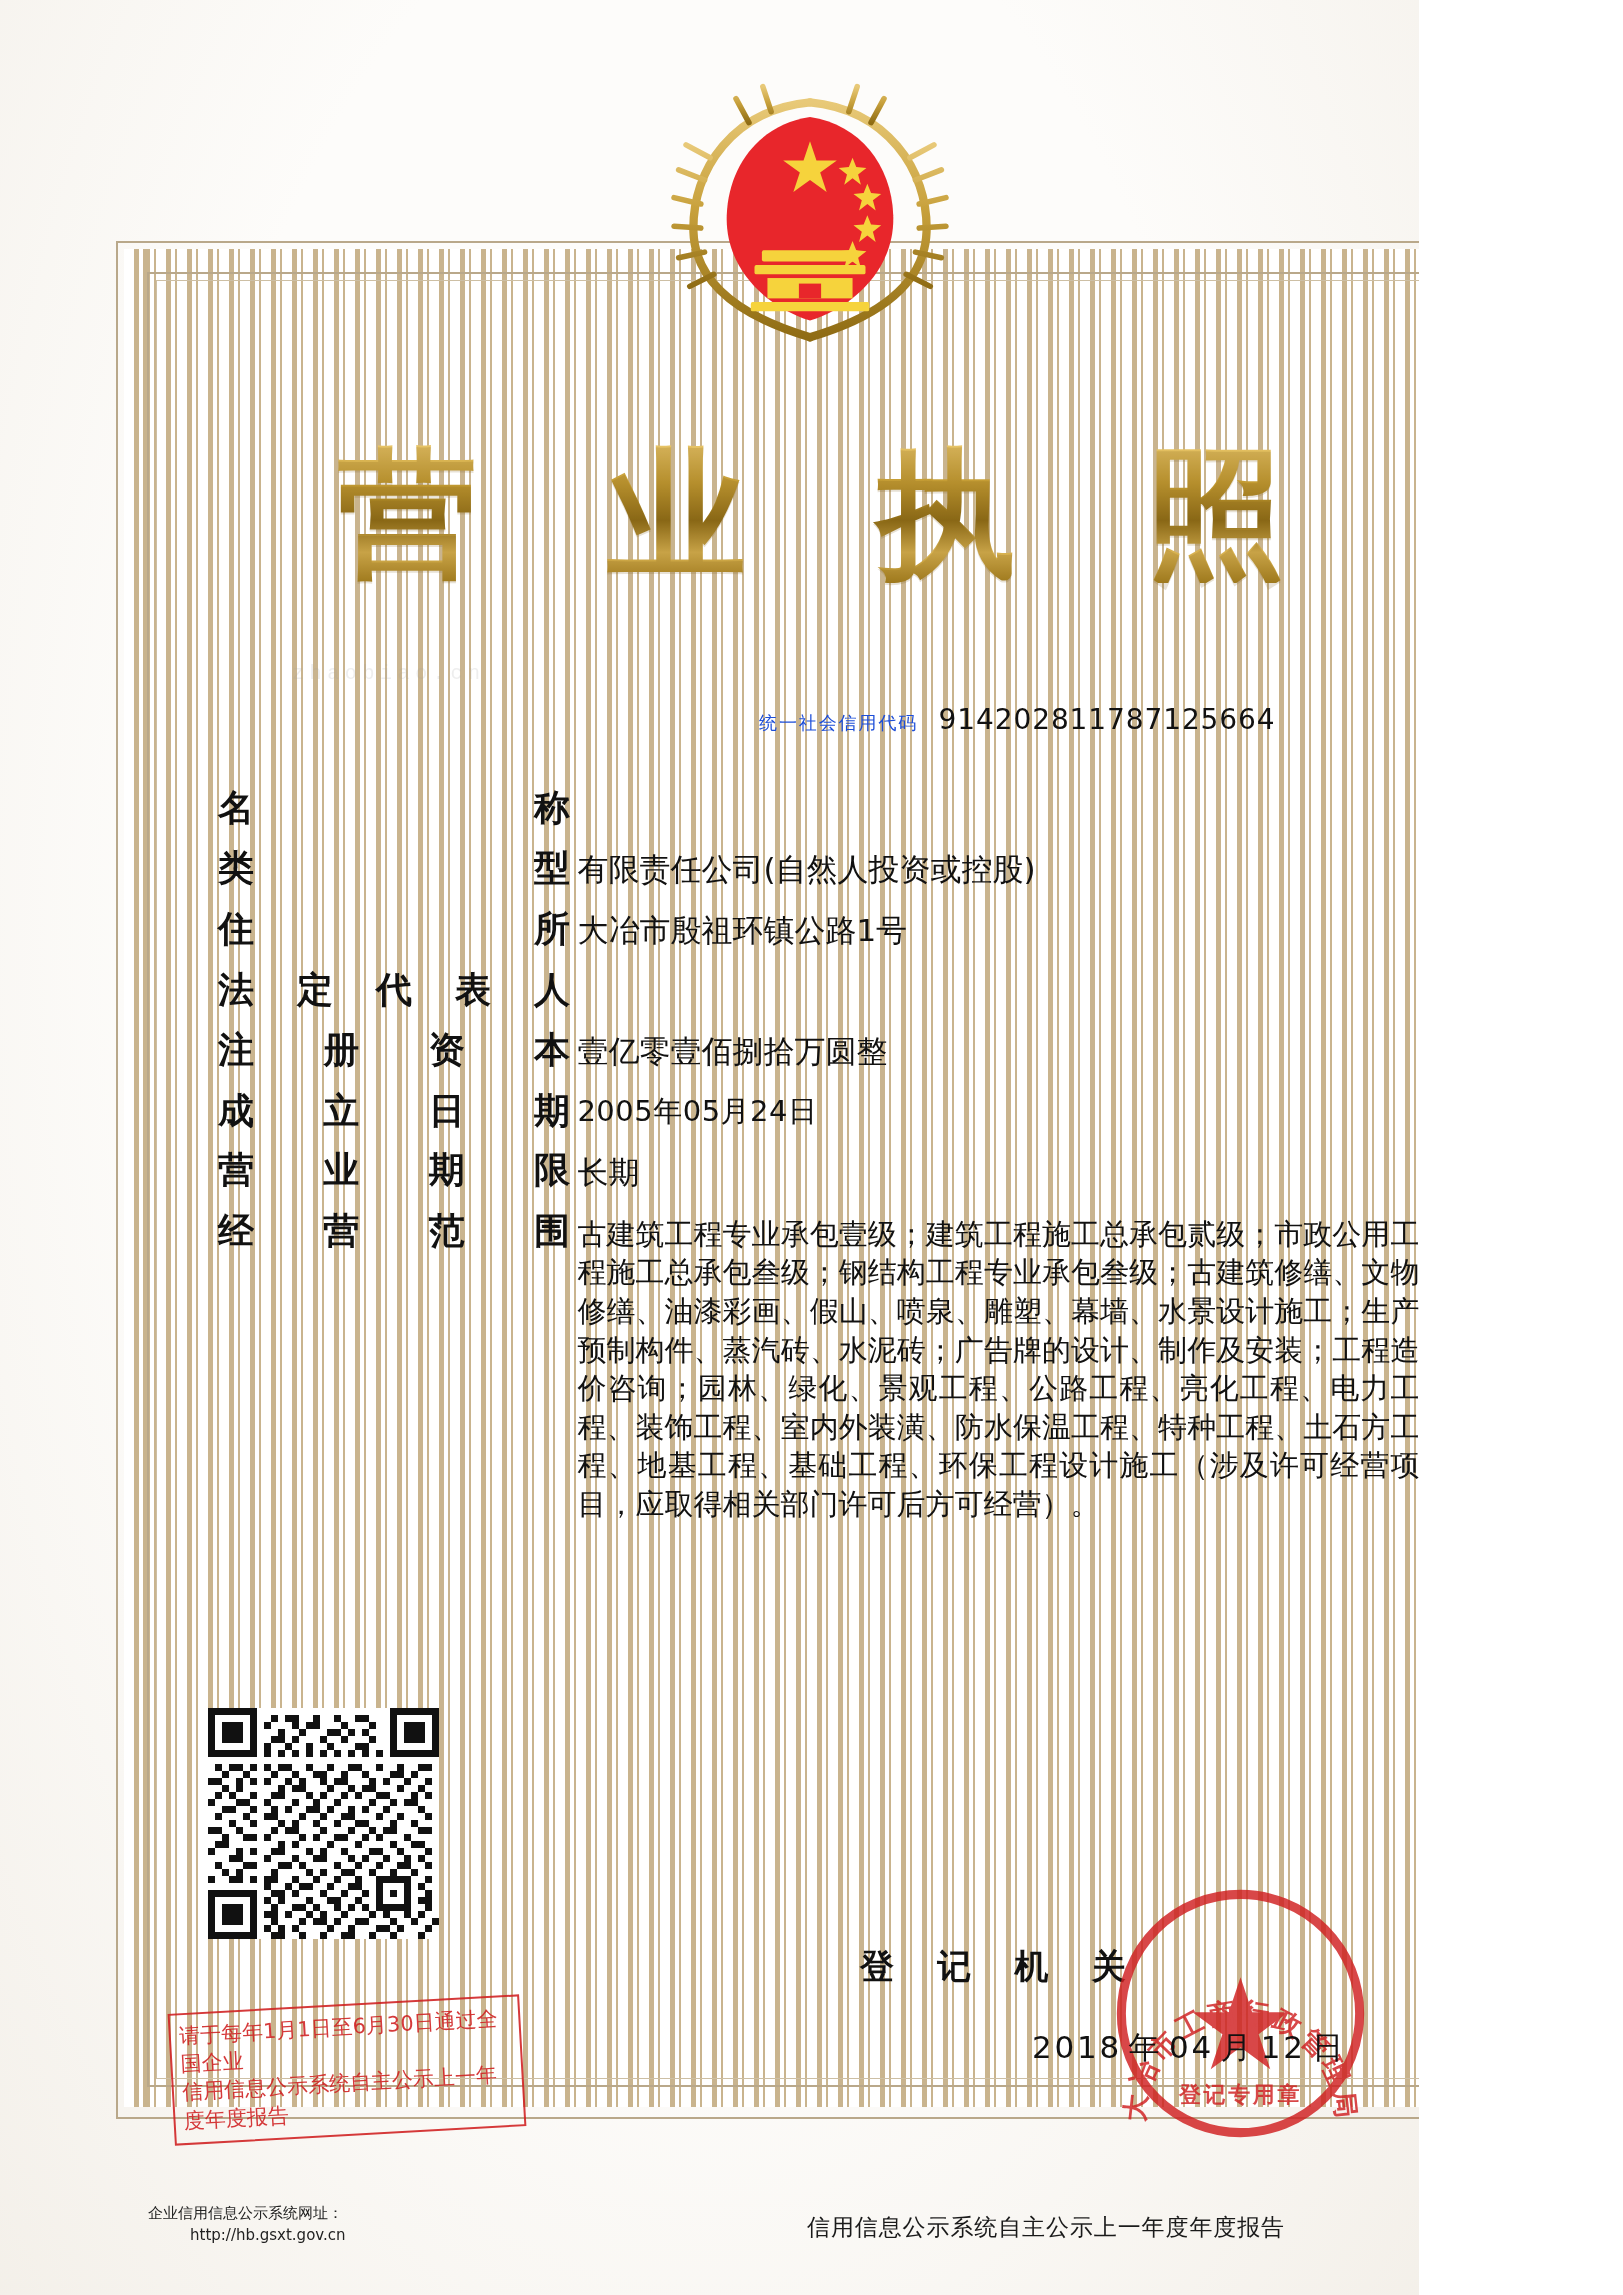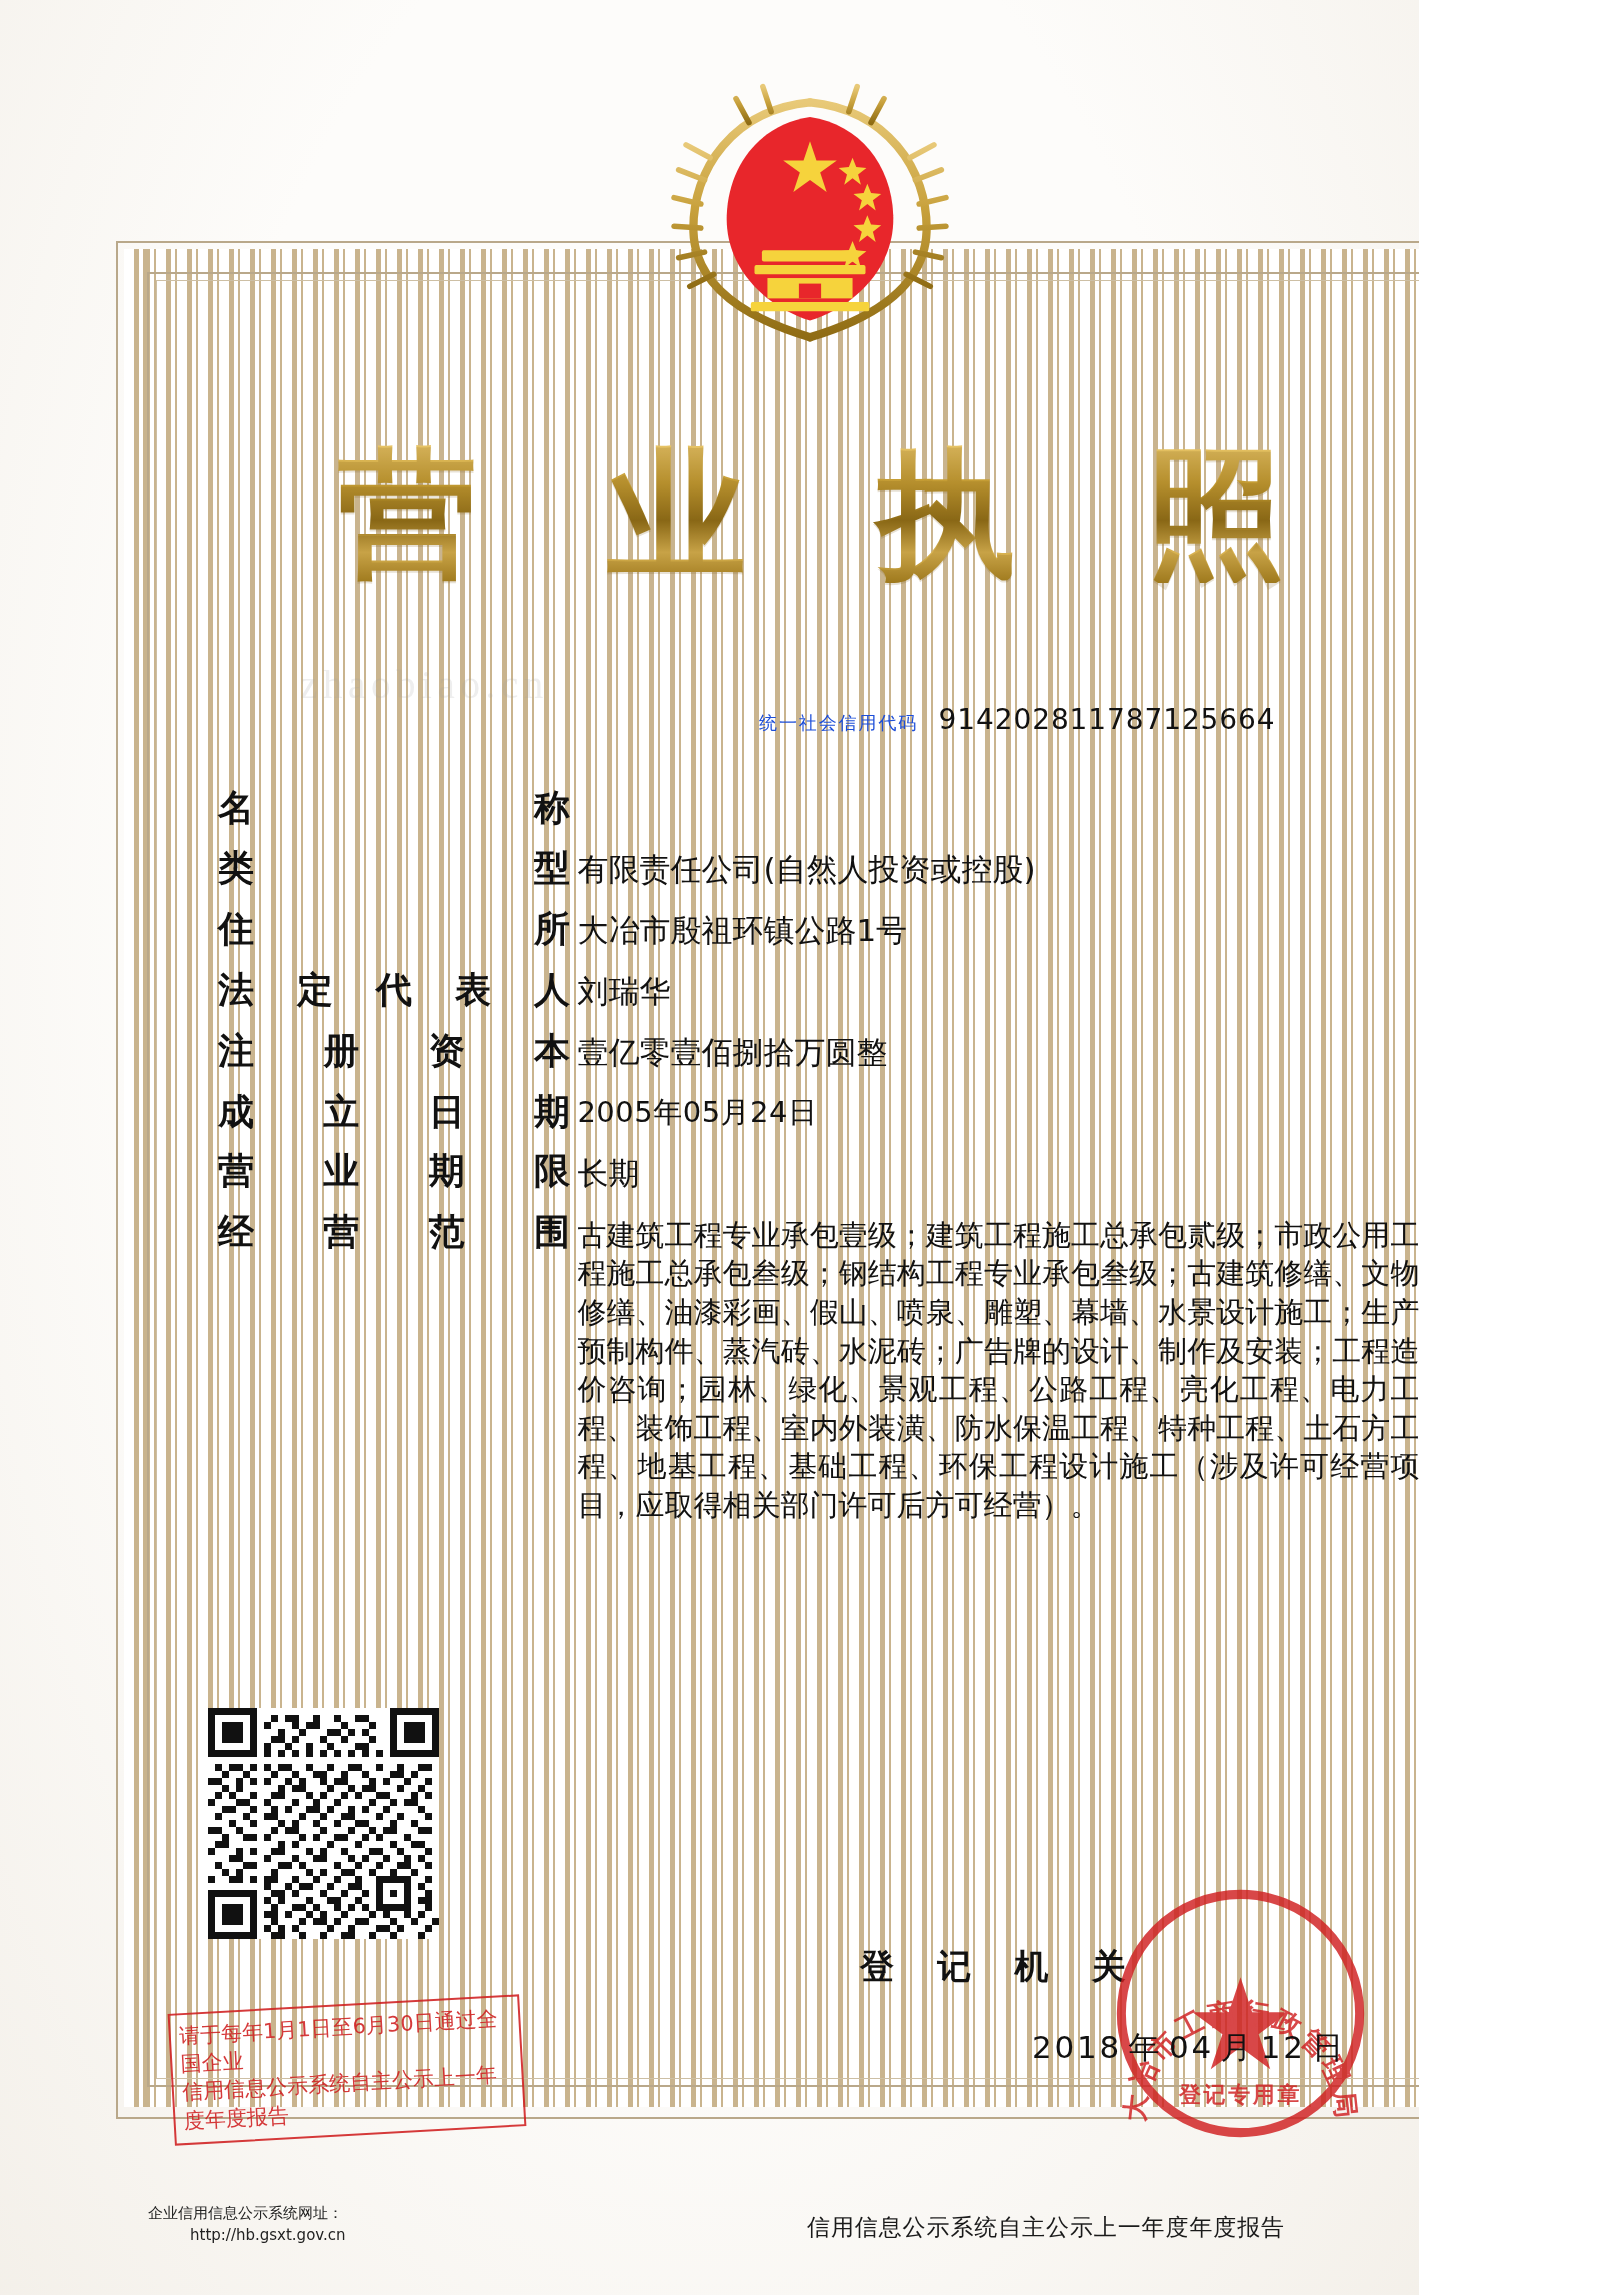--- a/index.html
+++ b/index.html
@@ -273,26 +273,26 @@
     top: 2212px;
     font-family: "DejaVu Sans", "Liberation Sans", sans-serif;
     font-size: 23px;
     color: #1a1a1a;
     letter-spacing: 0.9px;
   }
 
   
   .watermark {
     position: absolute;
-    left: 300px;
+    left: 292px;
     top: 662px;
-    font-size: 39px;
+    font-size: 20px;
     color: rgba(160,160,160,0.18);
     letter-spacing: 5.6px;
-    font-family: Liberation Serif, serif;
+    font-family: Liberation Mono, monospace;
     pointer-events: none;
   }
 </style>
 </head>
 <body>
 
 <div class="page">
 
   <div class="paper-tint"></div>
 
@@ -375,21 +375,20 @@
     </div>
 
     <div class="field">
       <div class="field-label wide5">
         <span>法</span>
         <span>定</span>
         <span>代</span>
         <span>表</span>
         <span>人</span>
       </div>
-      <div class="field-value">刘瑞华</div>
     </div>
 
     <div class="field">
       <div class="field-label">
         <span>注</span>
         <span>册</span>
         <span>资</span>
         <span>本</span>
       </div>
       <div class="field-value">壹亿零壹佰捌拾万圆整</div>

